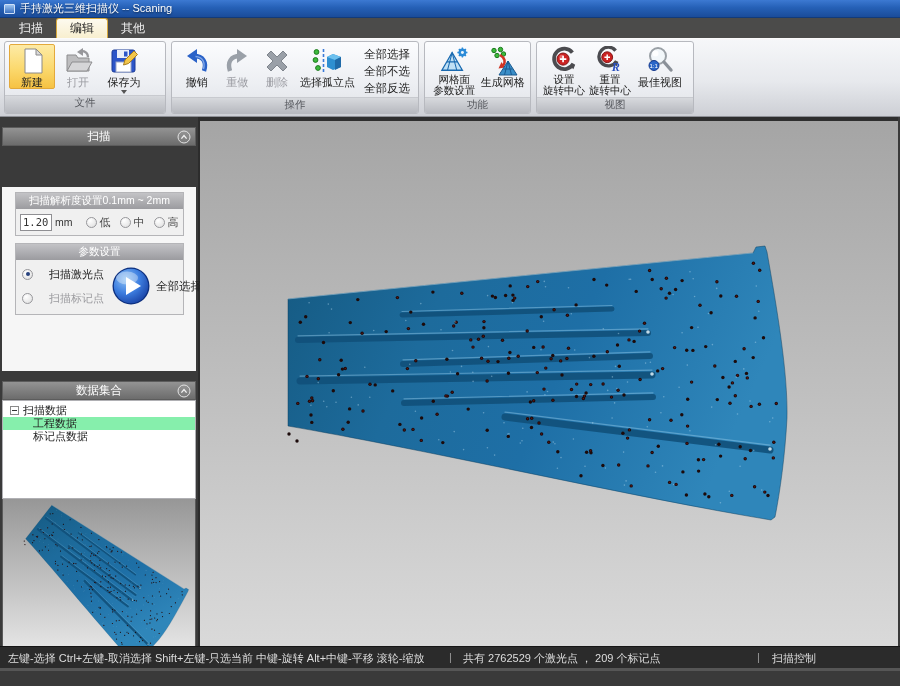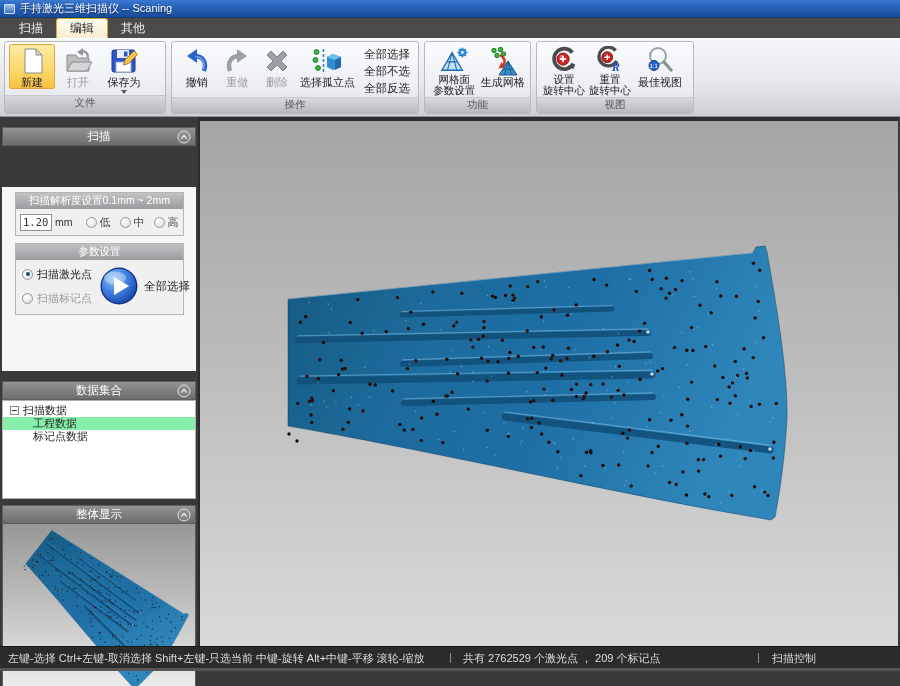--- a/index.html
+++ b/index.html
@@ -72,21 +72,21 @@
   .ropt { display:flex; align-items:center; gap:3px; margin-left:9px; font-size:11px; color:#444; }
   .exp-row { display:flex; align-items:center; height:30px; padding:0 6px; }
   .exp-val { font-size:10.5px; color:#333; width:40px; font-family:"DejaVu Sans Mono",monospace; }
   .slider { position:relative; flex:1; height:18px; margin-right:4px; }
   .slider::before { content:""; position:absolute; left:0; right:0; top:8px; height:2px;
     border-top:1px solid #8d8d8d; border-bottom:1px solid #ffffff; }
   .thumb { position:absolute; left:24px; top:1px; width:9px; height:16px; border-radius:3px;
     border:1px solid #7e7e82; background:linear-gradient(180deg,#fdfdfd,#cfcfd3); }
   .ctrl-body { display:flex; align-items:center; padding:6px 4px 8px 6px; }
   .ctrl-radios { display:flex; flex-direction:column; gap:9px; }
-  .crow { display:flex; align-items:center; gap:4px; font-size:11px; color:#222; white-space:nowrap; }
+  .crow { display:flex; align-items:center; gap:16px; font-size:11px; color:#222; white-space:nowrap; }
   .crow.dis { color:#9a9a9e; }
   .play-btn { width:40px; height:40px; margin-left:7px; flex:none; cursor:default; }
   .start-label { font-size:11.5px; color:#222; margin-left:5px; white-space:nowrap; }
 
   .tree { height:99px; margin-top:10px; }
   .tree-box { background:#ffffff; height:99px; border:1px solid #b0b0b4; padding-top:3px; }
   .trow { height:13px; display:flex; align-items:center; font-size:11px; color:#222; }
   .trow .exp { margin:0 4px 0 7px; }
   .trow.child { padding-left:30px; }
   .trow.selrow { background:#86efac; }
@@ -346,27 +346,20 @@
           <span>扫描数据</span>
         </div>
         <div class="trow child selrow">
           <span>工程数据</span>
         </div>
         <div class="trow child">
           <span>标记点数据</span>
         </div>
       </div>
 
-      <div class="sec-header overview">
-        <span class="sec-title">整体显示</span>
-        <svg class="collapse-btn" viewBox="0 0 14 14">
-          <circle cx="7" cy="7" r="6" fill="rgba(255,255,255,0.08)" stroke="#e3e3e3"></circle>
-          <path d="M4.4 8.6 L7 5.6 L9.6 8.6" stroke="#f2f2f2" stroke-width="1.3" fill="none"></path>
-        </svg>
-      </div>
       <div class="sec-content preview">
         <svg id="thumb-svg" width="194" height="170" viewBox="0 0 194 170">
             <g transform="translate(97,80) rotate(38) scale(0.335) translate(-337,-263)">
               <defs>
                 <linearGradient id="tvgrad" x1="0" y1="0" x2="1" y2="0.25">
                   <stop offset="0" stop-color="#155a82"></stop>
                   <stop offset="0.33" stop-color="#1d6b9c"></stop>
                   <stop offset="0.62" stop-color="#1e6fa6"></stop>
                   <stop offset="1" stop-color="#2f86ba"></stop>
                 </linearGradient>

